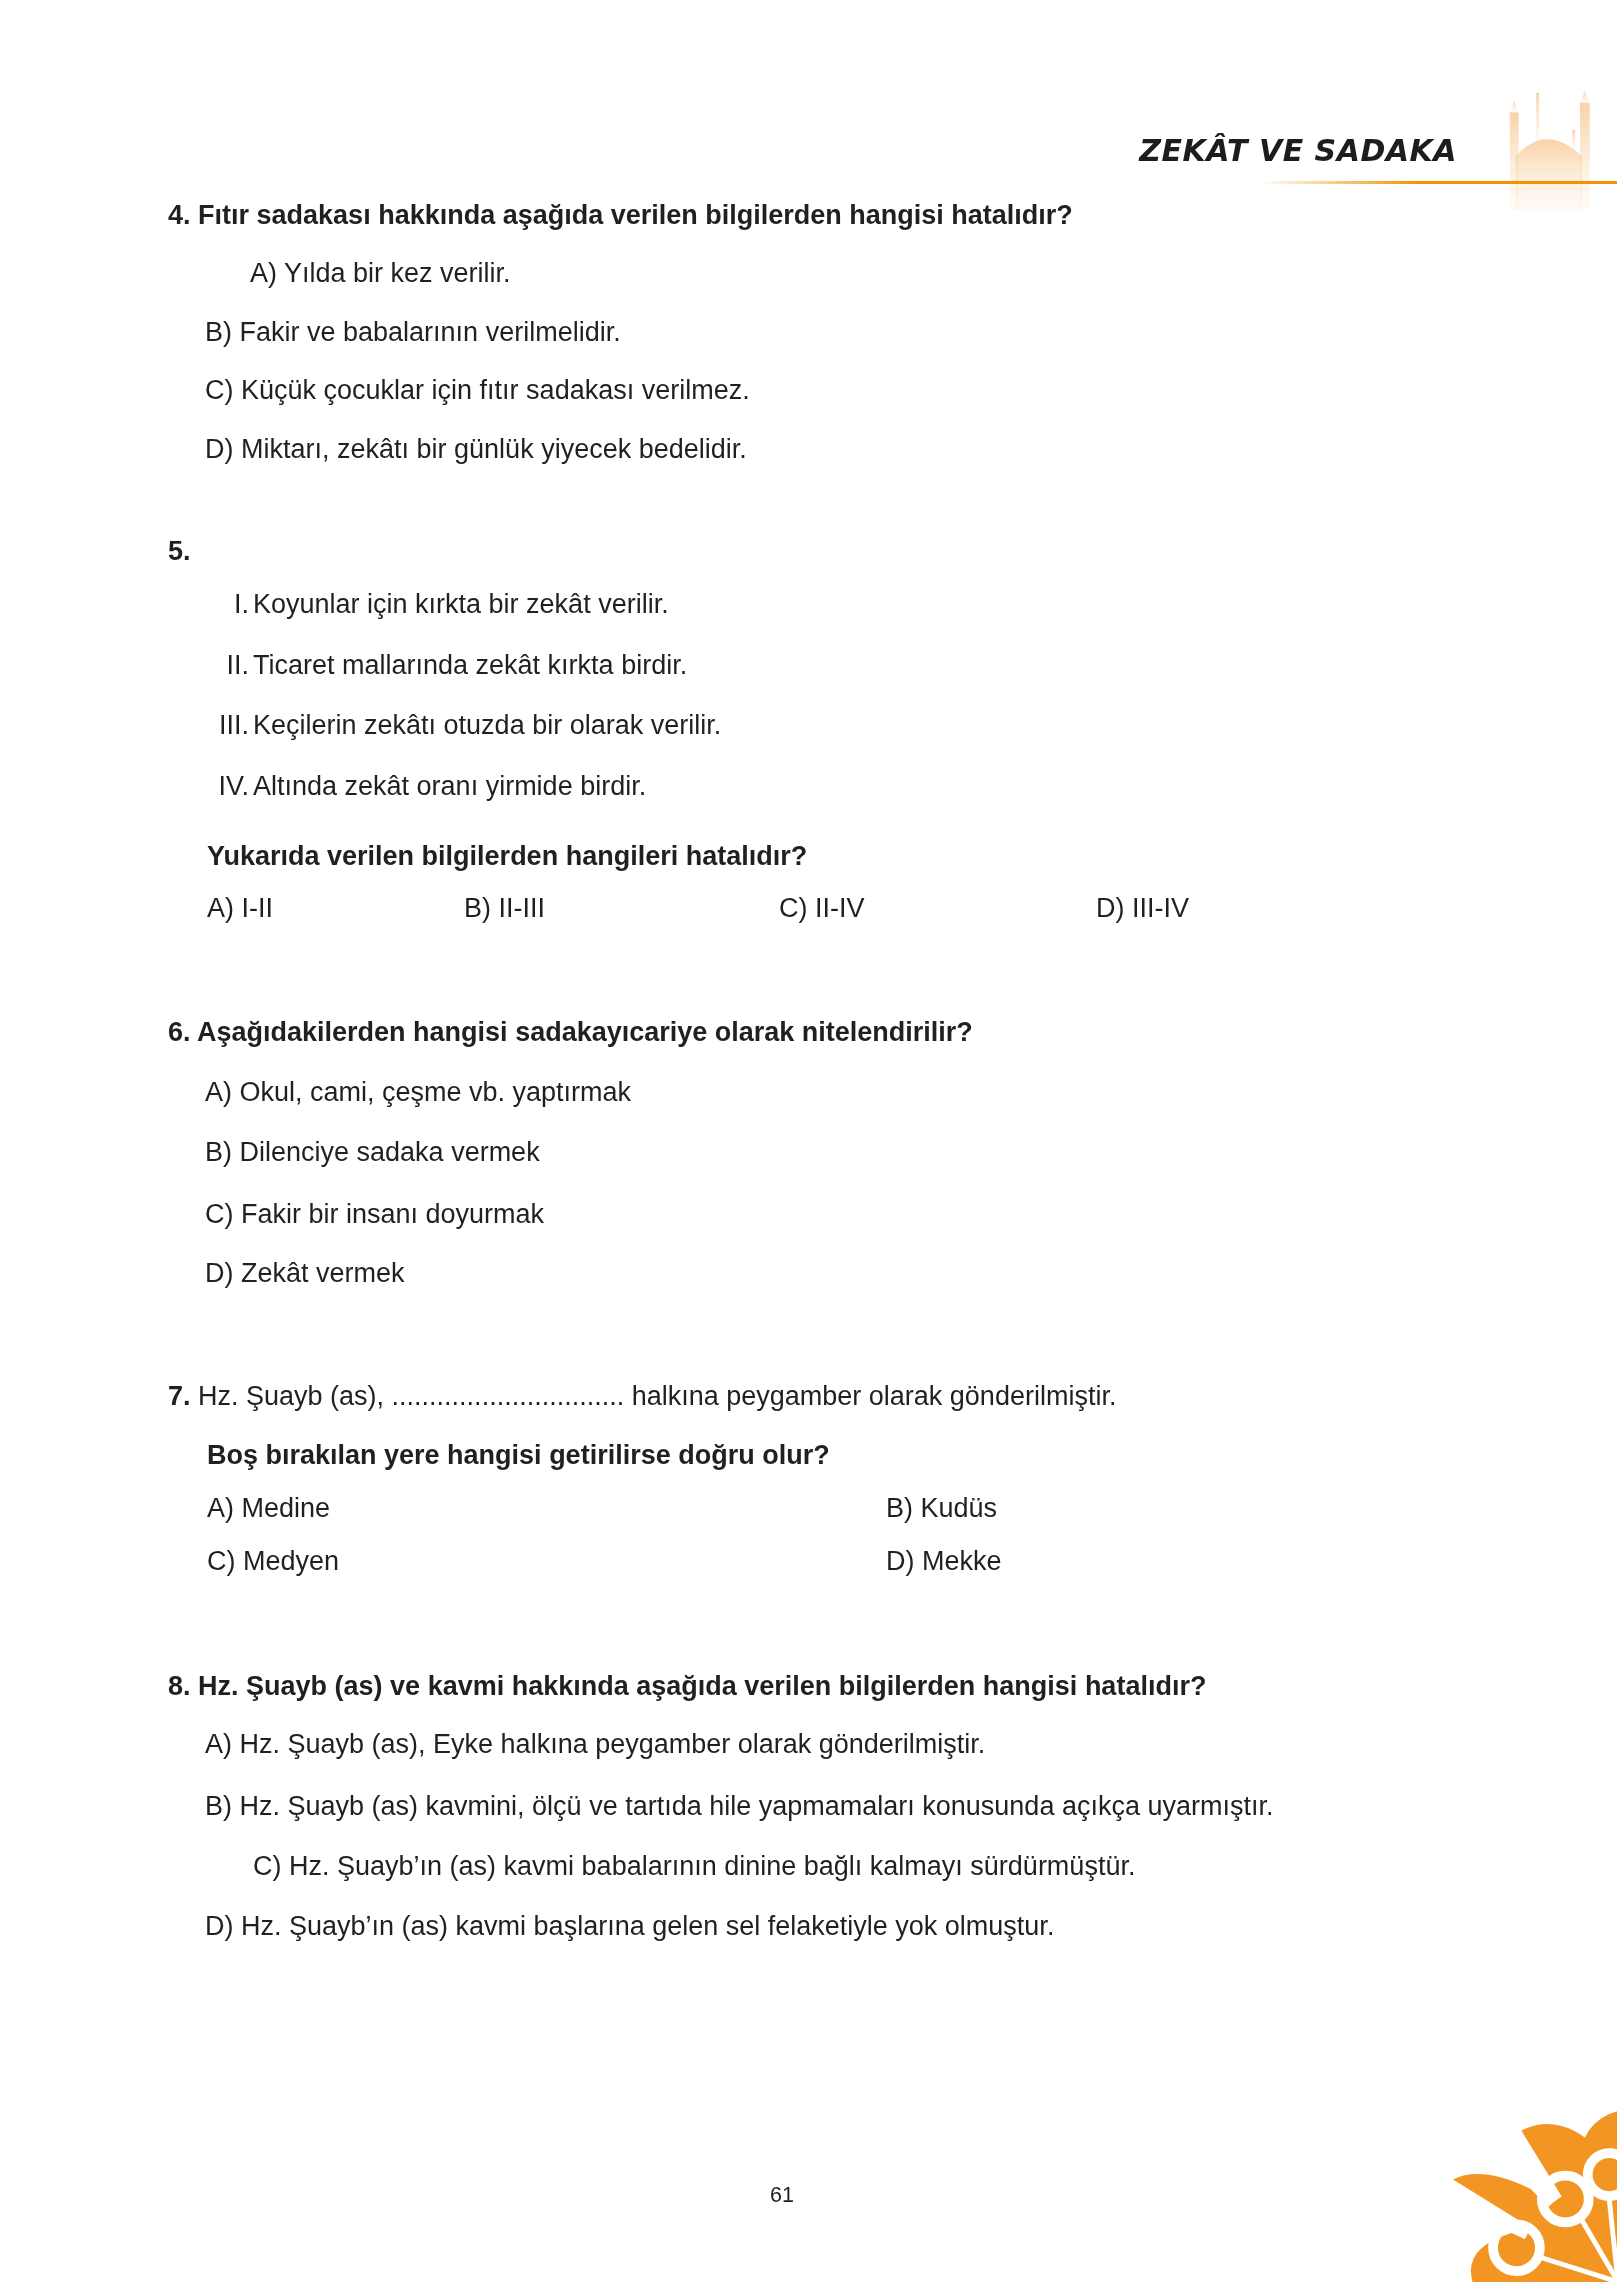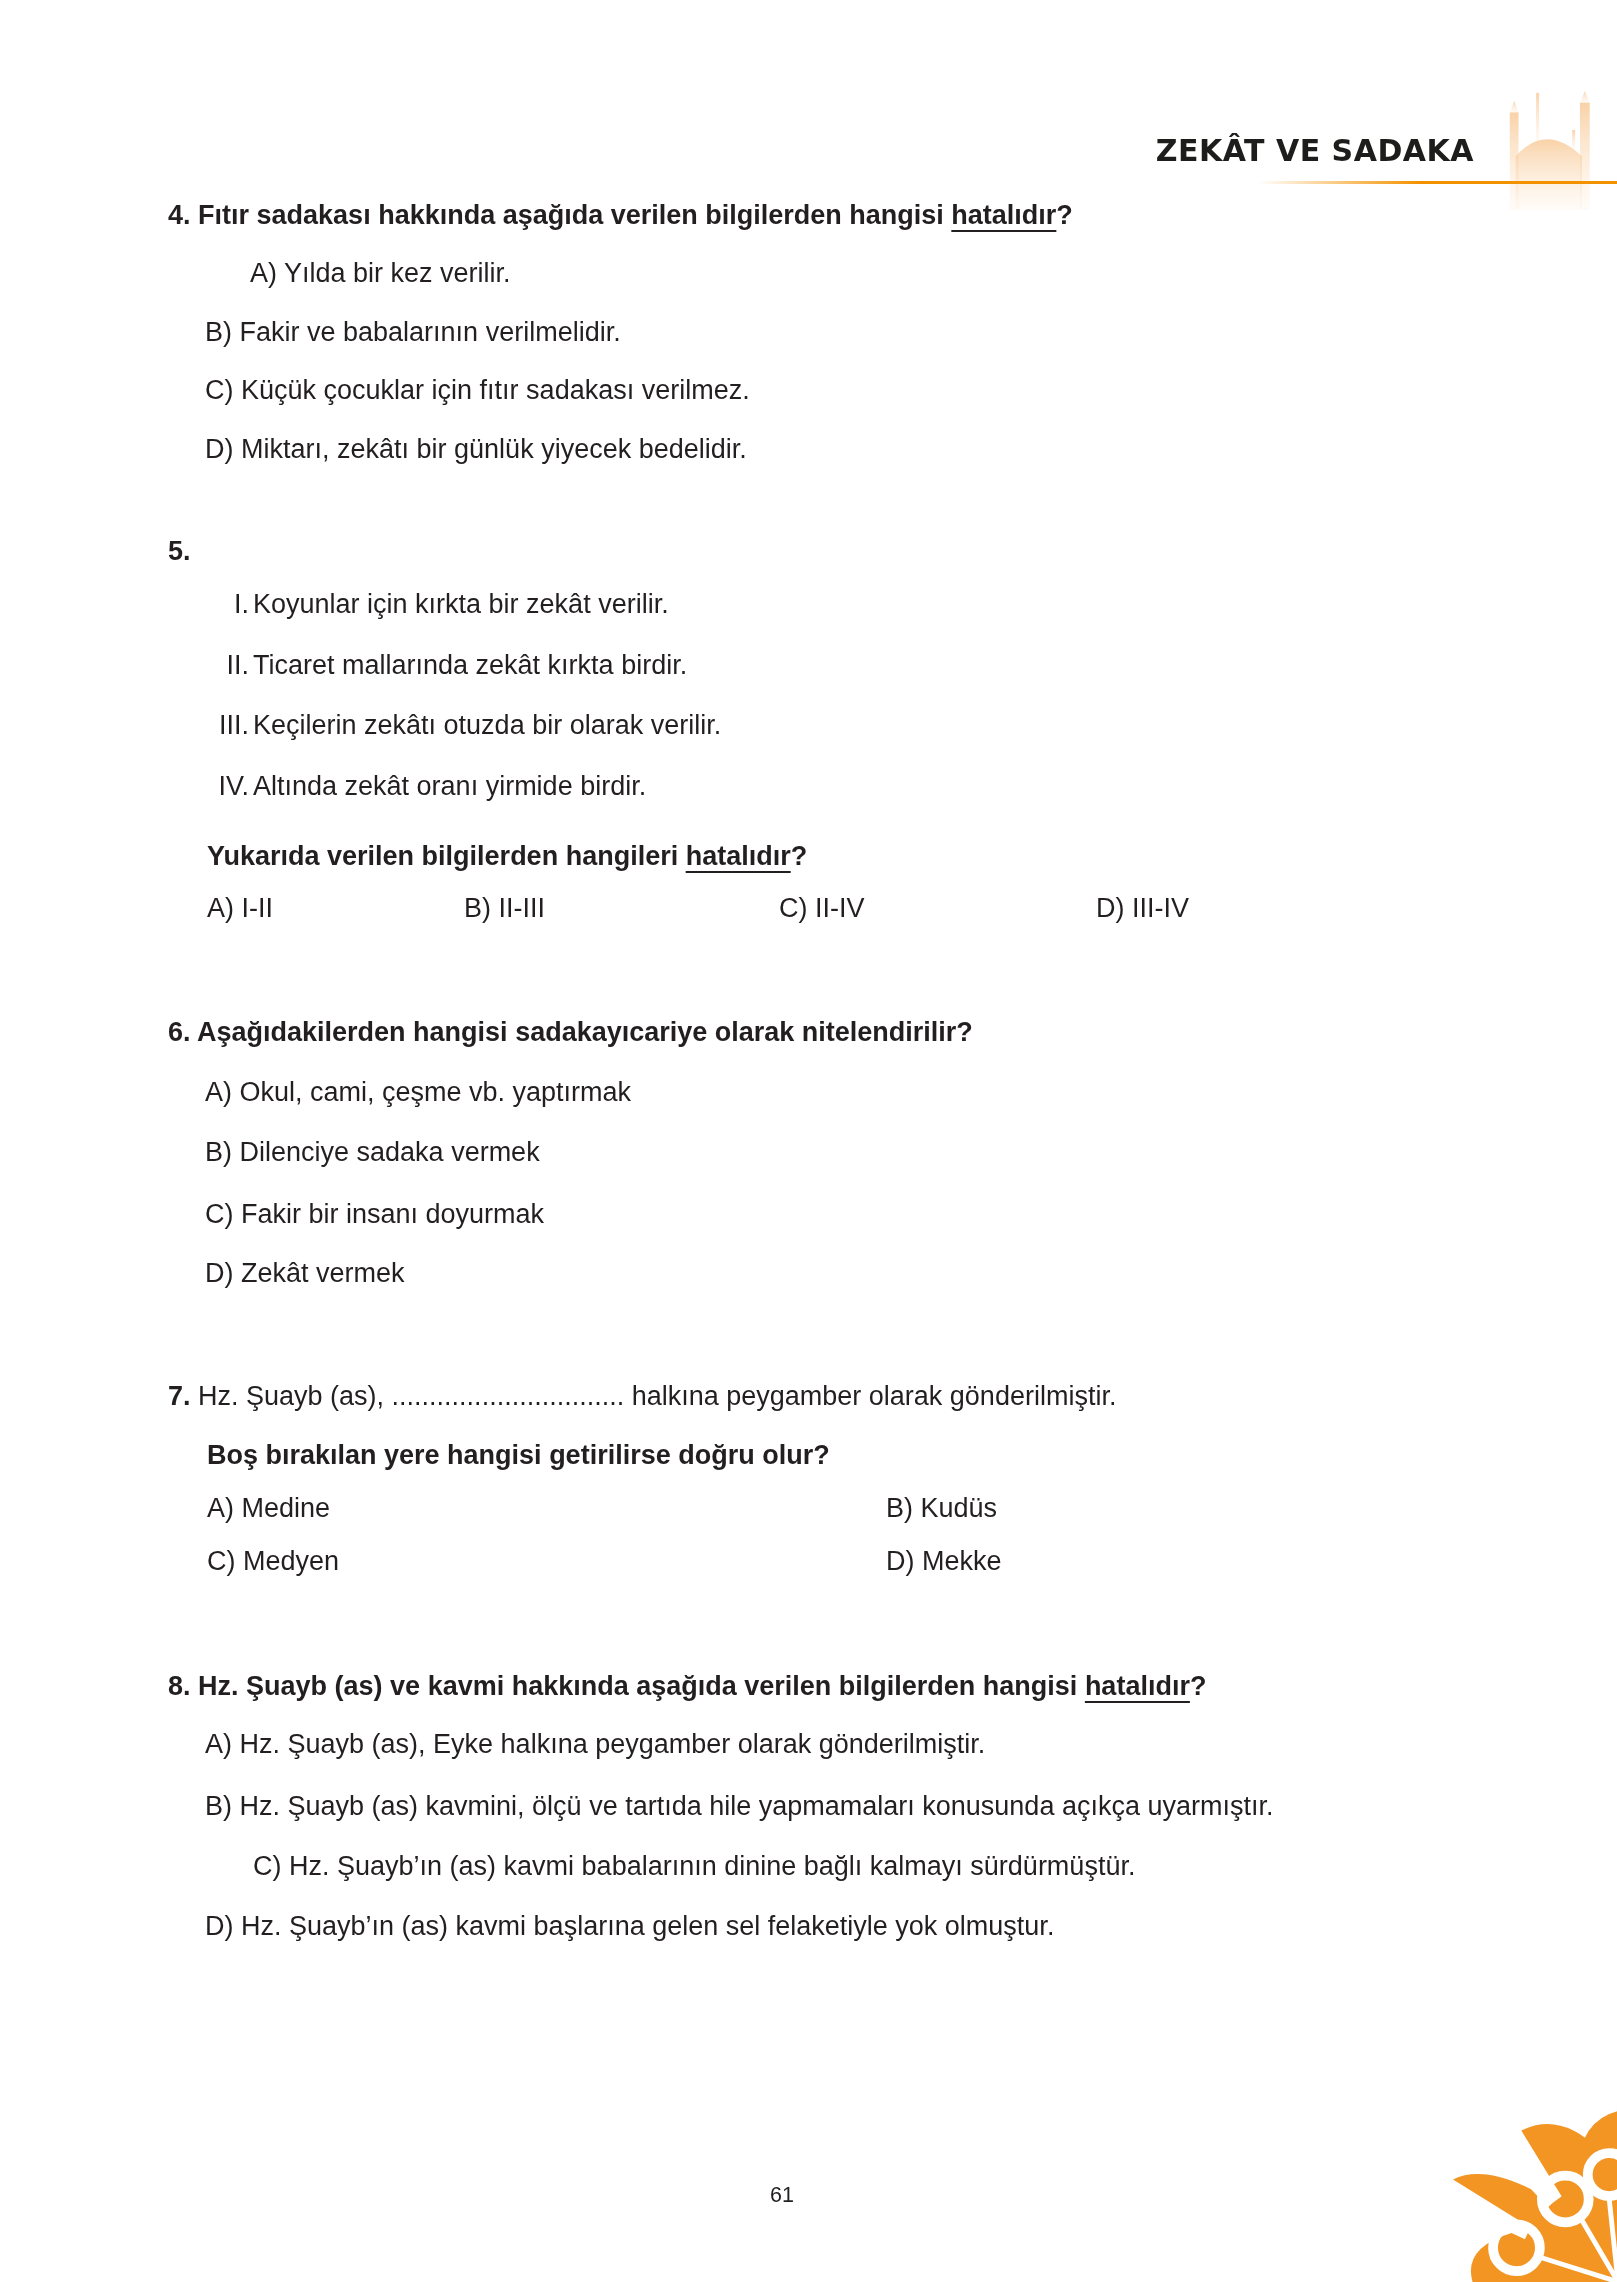--- a/index.html
+++ b/index.html
@@ -1,26 +1,26 @@
 <!DOCTYPE html>
 <html><head>
 <meta charset="utf-8">
 <style>
   html, body { margin: 0; padding: 0; background: #ffffff; }
   body { width: 1618px; height: 2282px; position: relative; overflow: hidden;
          font-family: "Liberation Sans", sans-serif; color: #231f20; }
   .abs { position: absolute; }
-  .header-title { right: 144px; top: 133px; font-size: 30px; font-weight: bold; letter-spacing: 0.5px; color: #1d1d1b; font-family: "DejaVu Sans", sans-serif; }
+  .header-title { right: 161px; top: 133px; font-size: 30px; font-weight: bold; letter-spacing: 0.5px; color: #1d1d1b; font-family: "DejaVu Sans", sans-serif; font-style: italic; }
   .header-line { left: 1258px; top: 181px; width: 360px; height: 2.9px;
                  background: linear-gradient(to right, rgba(243,146,0,0) 0%, #f39200 45%, #f39200 100%); }
   .mosque { left: 1502px; top: 83px; width: 116px; height: 127px; }
   .q-num { font-weight: bold; font-size: 27px; }
   .q-stem { font-weight: bold; font-size: 27px; }
   .opt { font-size: 27px; }
-  .u { text-decoration: underline; text-underline-offset: 5.9px; text-decoration-thickness: 2px; }
+  .u { text-underline-offset: 5.9px; text-decoration-thickness: 2px; }
   .line { position: absolute; white-space: nowrap; }
   .roman { position: absolute; white-space: nowrap; font-size: 27px; }
   .page-num { left: 770px; top: 2183px; font-size: 21.5px; }
   .flower { left: 1453px; top: 2111px; width: 165px; height: 171px; }
 </style>
 </head>
 <body>
 
 <svg class="abs mosque" viewBox="0 0 119 130">
   <defs>

